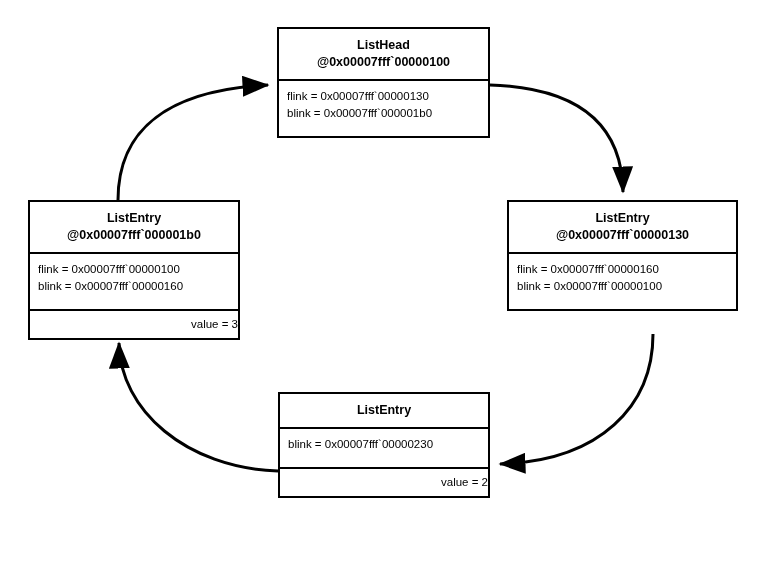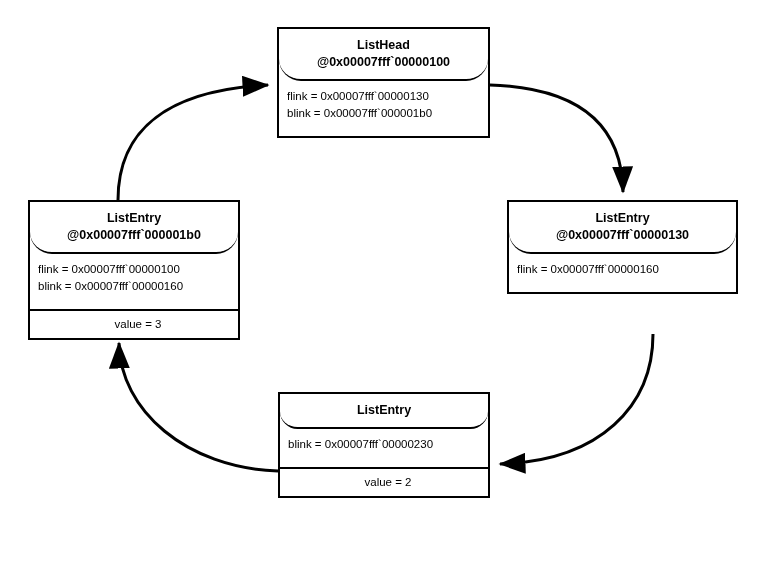--- a/index.html
+++ b/index.html
@@ -40,39 +40,38 @@
   }
   .node-title {
     box-sizing: border-box;
     text-align: center;
     font-weight: bold;
     font-size: 12.5px;
     line-height: 17px;
     padding: 8px 6px 8px 6px;
     border-bottom: 2px solid #000000;
     white-space: nowrap;
-    border-radius: 22px;
   }
   .node-title .tline {
     display: block;
   }
   .node-links {
     box-sizing: border-box;
     text-align: left;
     font-size: 11.5px;
     line-height: 17px;
     padding: 7px 0 14px 8px;
     white-space: nowrap;
   }
   .node-links .lline {
     display: block;
   }
   .node-value {
     box-sizing: border-box;
-    text-align: center;
+    text-align: right;
     font-size: 11.5px;
     line-height: 17px;
     padding: 5px 0 5px 8px;
     border-top: 2px solid #000000;
     white-space: nowrap;
   }
   
   #node-head   { left: 277px; top: 27px;  width: 213px; }
   #node-left   { left: 28px;  top: 200px; width: 212px; }
   #node-right  { left: 507px; top: 200px; width: 231px; }
@@ -122,20 +121,21 @@
     <div class="node-value">value = 3</div>
   </div>
 
   <div class="node" id="node-right">
     <div class="node-title">
       <span class="tline">ListEntry</span>
       <span class="tline">@0x00007fff`00000130</span>
     </div>
     <div class="node-links">
       <span class="lline">flink = 0x00007fff`00000160</span>
+      <span class="lline">blink = 0x00007fff`00000100</span>
     </div>
   </div>
 
   <div class="node" id="node-bottom">
     <div class="node-title">
       <span class="tline">ListEntry</span>
     </div>
     <div class="node-links">
       <span class="lline">blink = 0x00007fff`00000230</span>
     </div>

